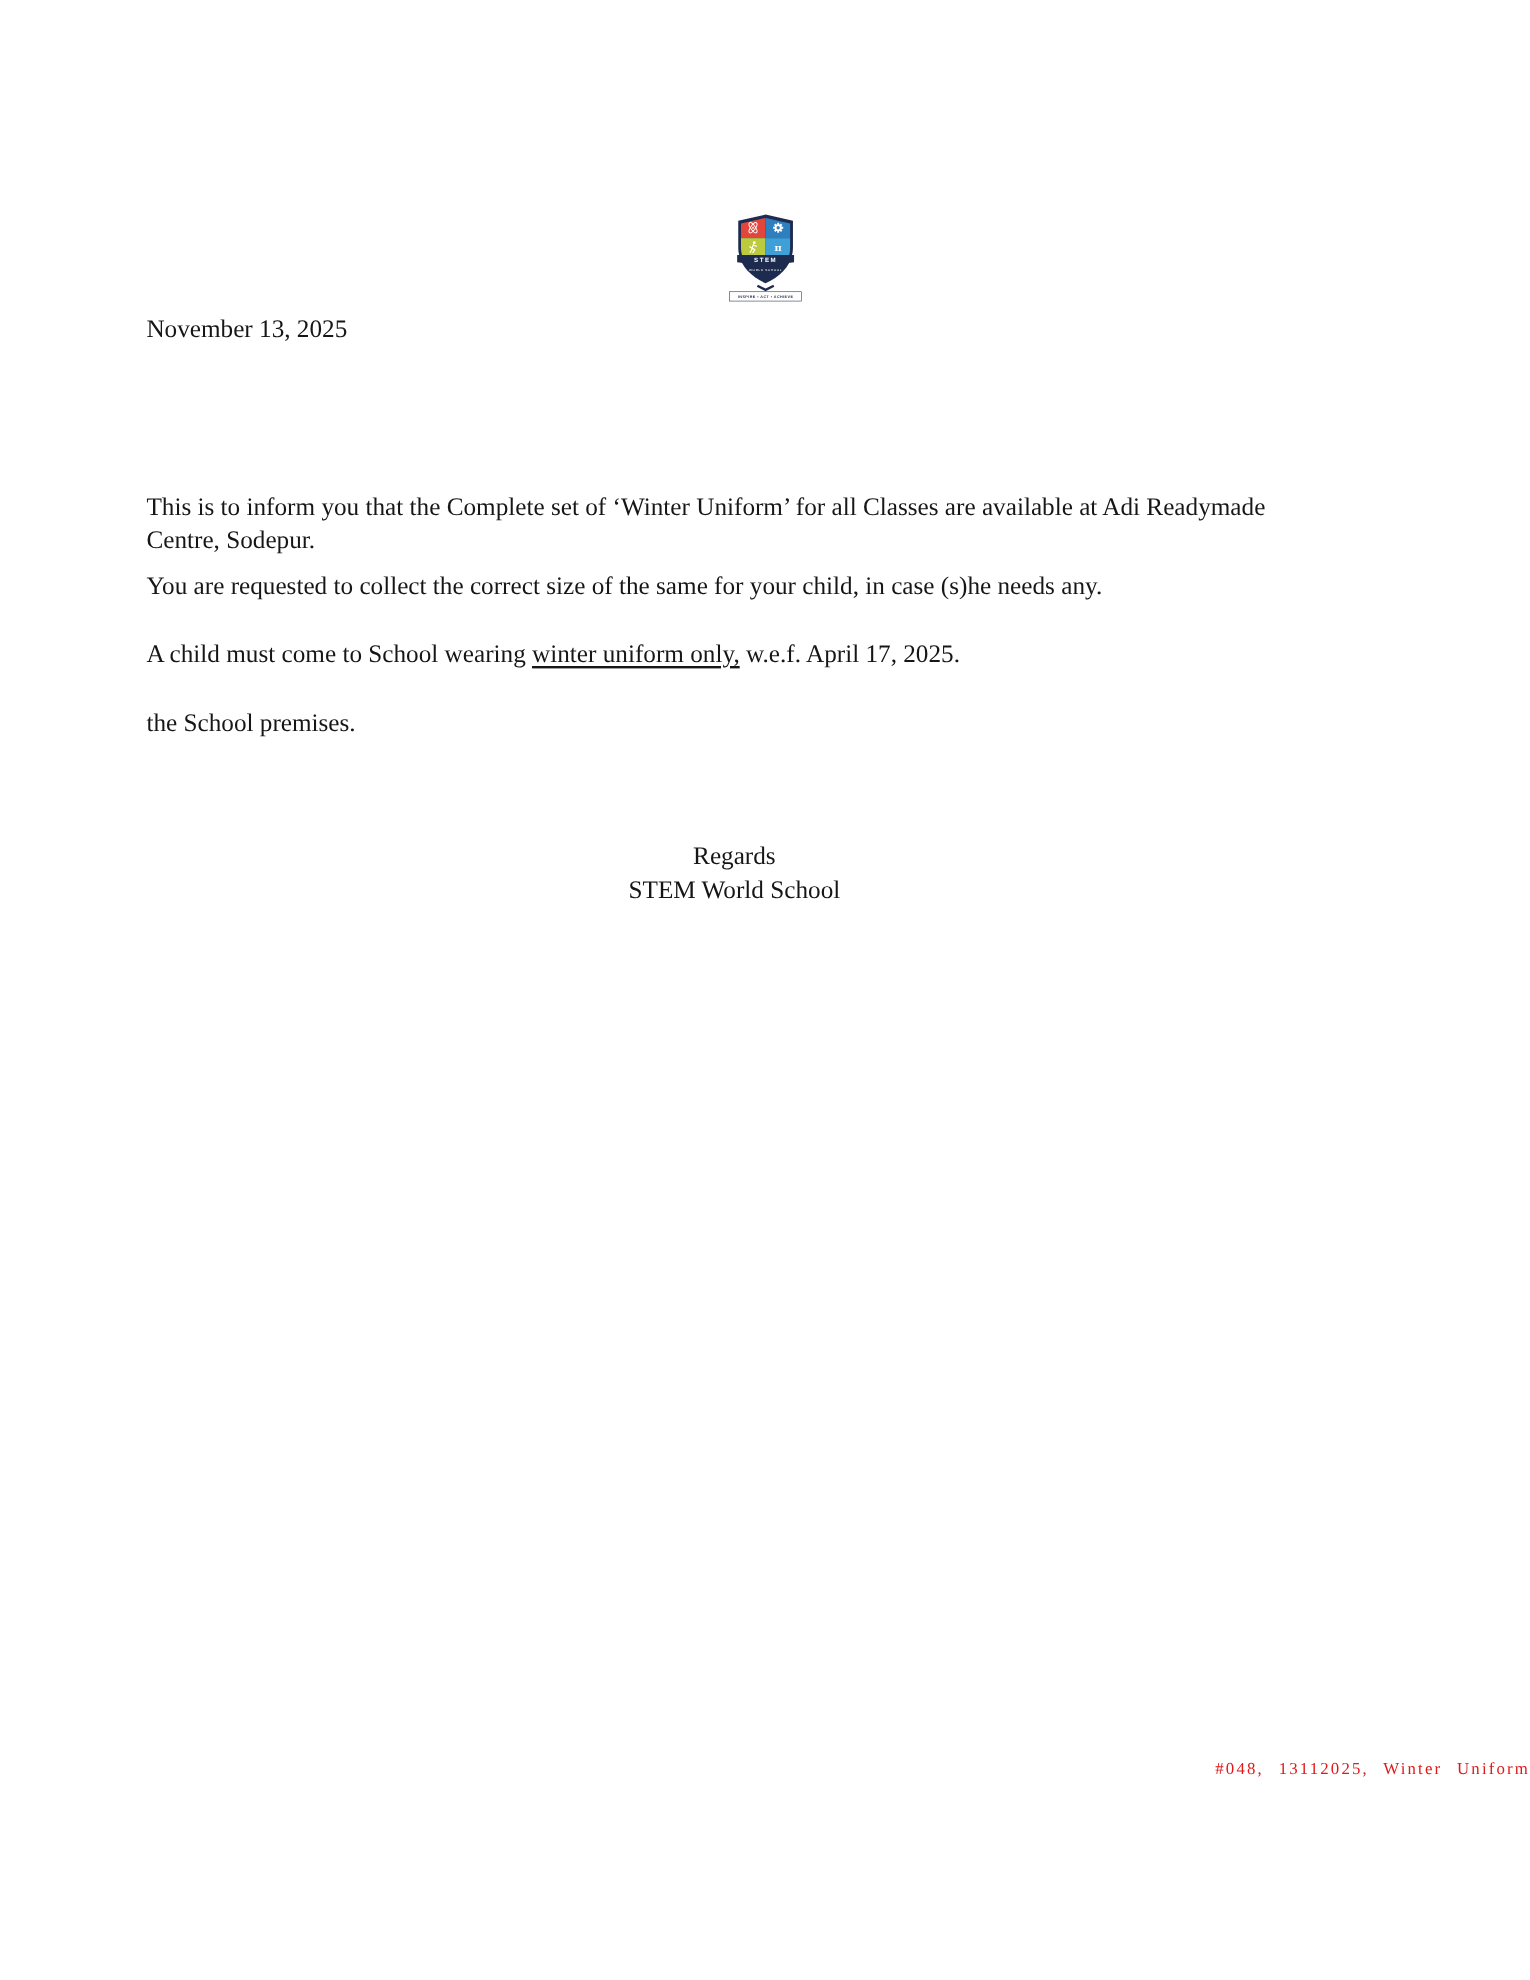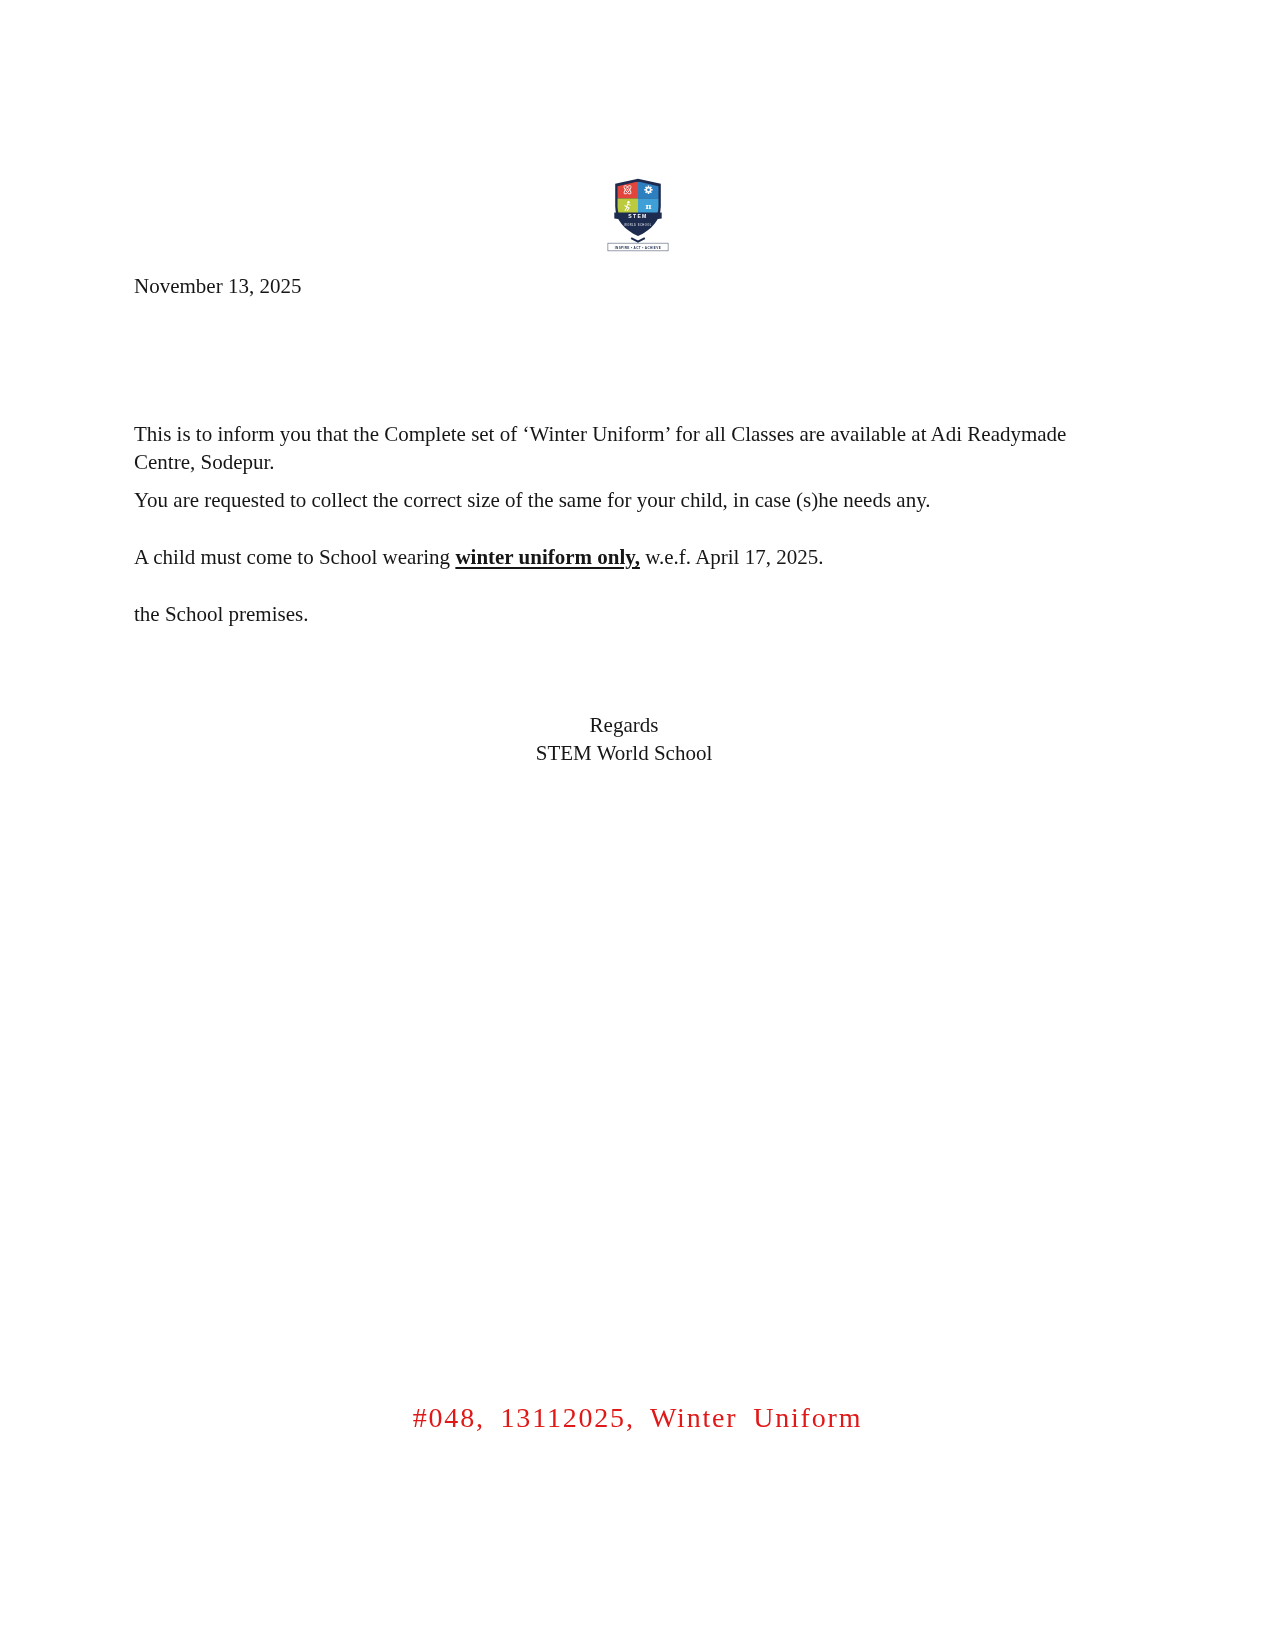--- a/index.html
+++ b/index.html
@@ -20,41 +20,41 @@
     color:var(--text);
     overflow:hidden;
   }
   .logo{
     position:absolute;top:175px;left:0;right:0;
     display:flex;flex-direction:column;align-items:center;
   }
   .block{
     position:absolute;left:122px;width:980px;
     font-size:21px;line-height:28px;
-    margin:12px;
+    margin:0;
   }
   .date{top:260px;}
   .salutation{top:341px;}
   .p1{top:408px;}
   .p2{top:474px;white-space:nowrap;}
   .p3{top:531px;white-space:nowrap;}
   .p4{top:588px;width:970px;}
   .p4-line1{text-align:justify;text-align-last:justify;}
   .emph{
-    font-weight:bold;
+    font-weight:normal;
     text-decoration:underline;
     text-decoration-thickness:2px;
     text-underline-offset:3px;
   }
   .closing{top:699px;text-align:center;}
   .footer{
-    position:absolute;top:1404px;left:0;width:100%;
-    text-align:center;
+    position:absolute;top:1461px;left:0;width:100%;
+    text-align:right;
     color:var(--footer-red);
-    font-size:28px;line-height:28px;
+    font-size:14px;line-height:28px;
     letter-spacing:1.8px;word-spacing:7px;
   }
   .logo svg text{font-family:"Liberation Sans","DejaVu Sans",sans-serif;}
 </style>
 </head>
 <body>
 
 <div class="page">
 
   <div class="logo">

